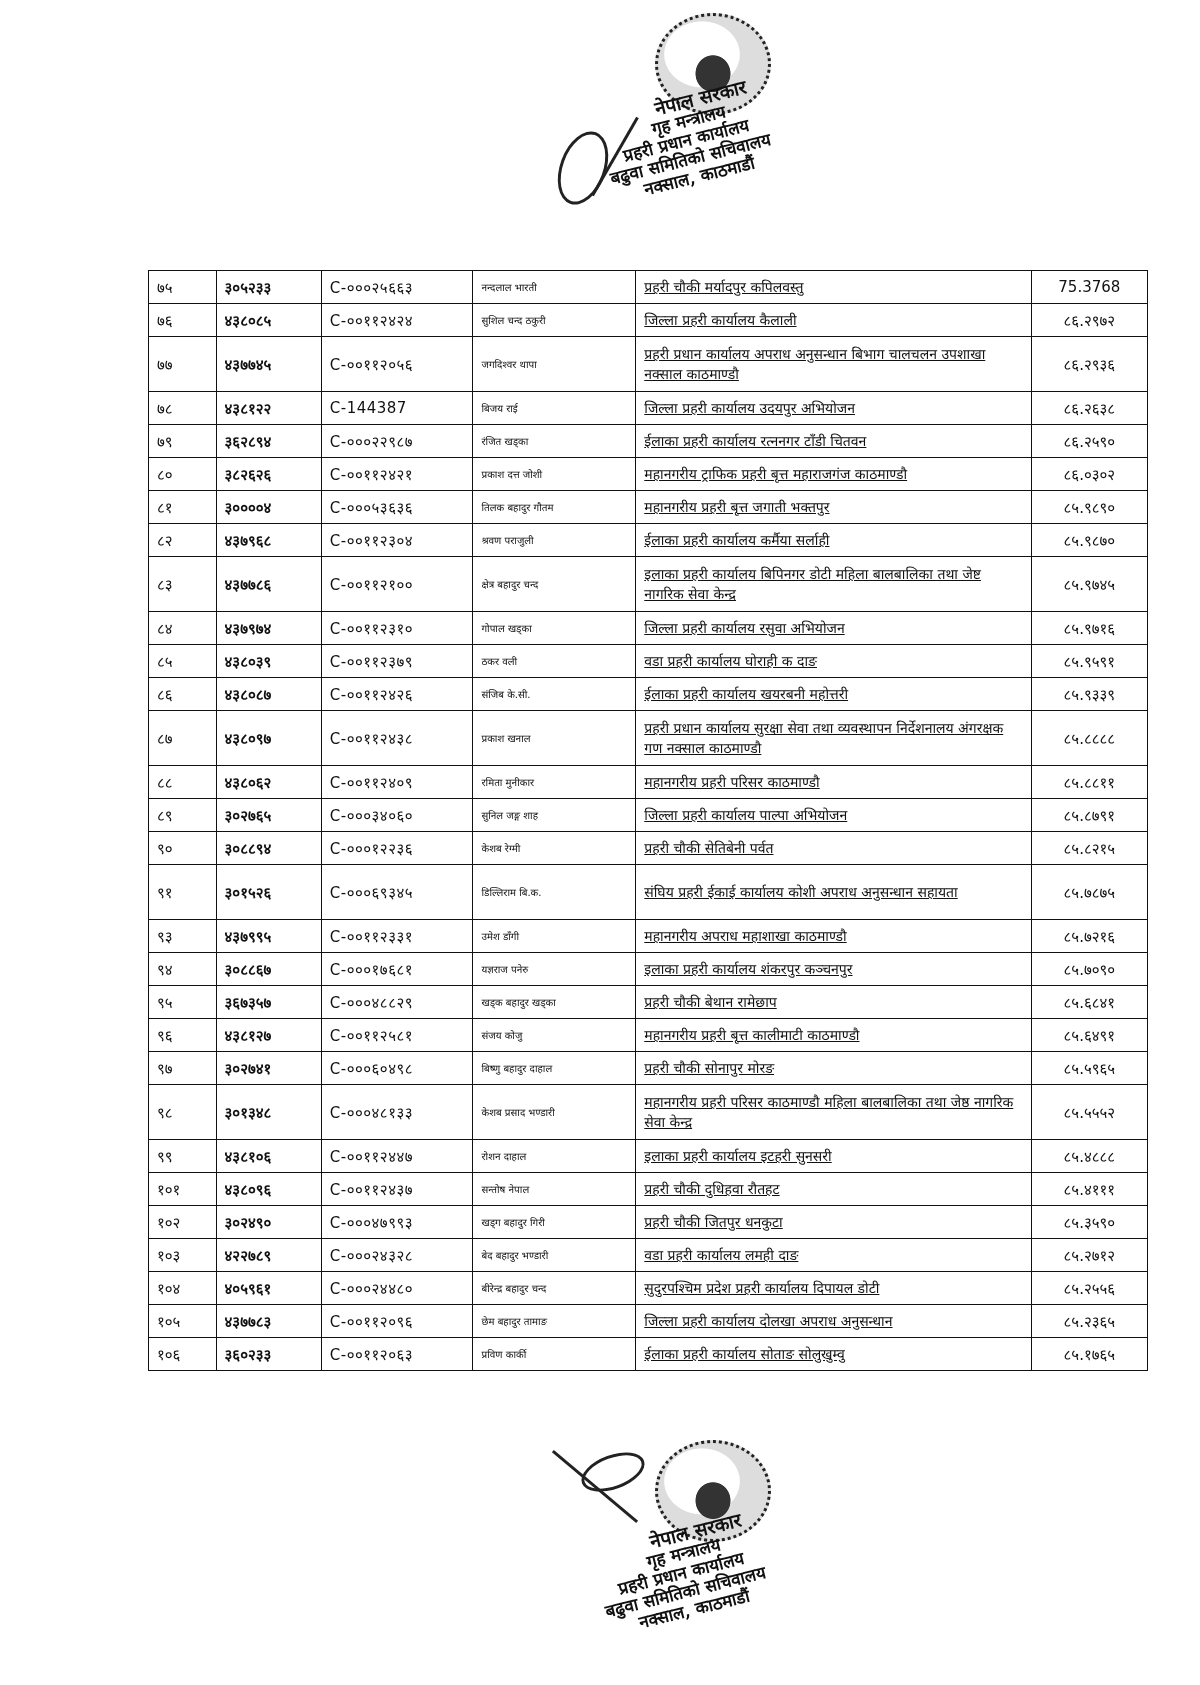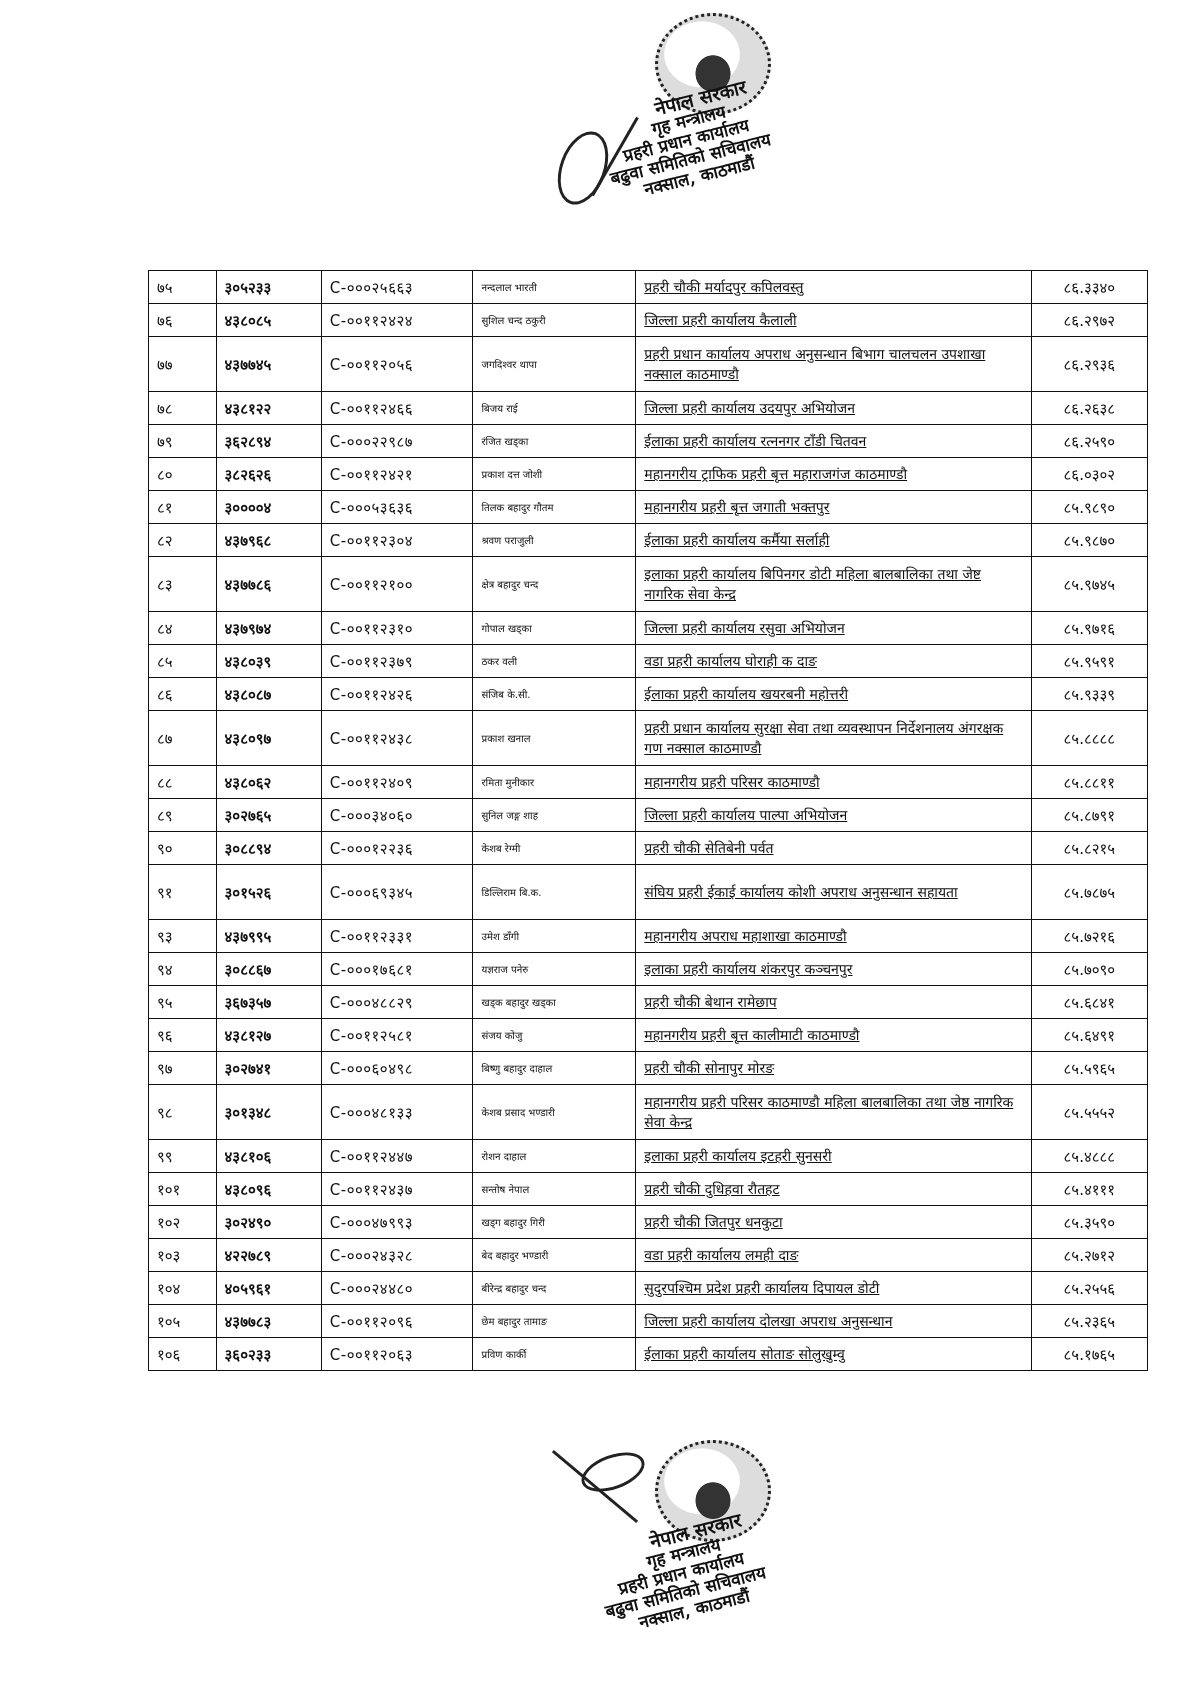--- a/index.html
+++ b/index.html
@@ -62,42 +62,42 @@
 </div>
 
 <table class="result">
   <tbody id="result-body">
       <tr>
         <td class="sn">७५</td>
         <td class="roll">३०५२३३</td>
         <td class="code">C-०००२५६६३</td>
         <td class="name">नन्दलाल भारती</td>
         <td class="office">प्रहरी चौकी मर्यादपुर कपिलवस्तु</td>
-        <td class="score">८६.३३४०</td>
+        <td class="score">75.3768</td>
       </tr>
       <tr>
         <td class="sn">७६</td>
         <td class="roll">४३८०८५</td>
         <td class="code">C-००११२४२४</td>
         <td class="name">सुशिल चन्द ठकुरी</td>
         <td class="office">जिल्ला प्रहरी कार्यालय कैलाली</td>
         <td class="score">८६.२९७२</td>
       </tr>
       <tr class="tall">
         <td class="sn">७७</td>
         <td class="roll">४३७७४५</td>
         <td class="code">C-००११२०५६</td>
         <td class="name">जगदिश्वर थापा</td>
         <td class="office">प्रहरी प्रधान कार्यालय अपराध अनुसन्धान बिभाग चालचलन उपशाखा नक्साल काठमाण्डौ</td>
         <td class="score">८६.२९३६</td>
       </tr>
       <tr>
         <td class="sn">७८</td>
         <td class="roll">४३८१२२</td>
-        <td class="code">C-००११२४६६</td>
+        <td class="code">C-144387</td>
         <td class="name">बिजय राई</td>
         <td class="office">जिल्ला प्रहरी कार्यालय उदयपुर अभियोजन</td>
         <td class="score">८६.२६३८</td>
       </tr>
       <tr>
         <td class="sn">७९</td>
         <td class="roll">३६२८९४</td>
         <td class="code">C-०००२२९८७</td>
         <td class="name">रंजित खड्का</td>
         <td class="office">ईलाका प्रहरी कार्यालय रत्ननगर टाँडी चितवन</td>

